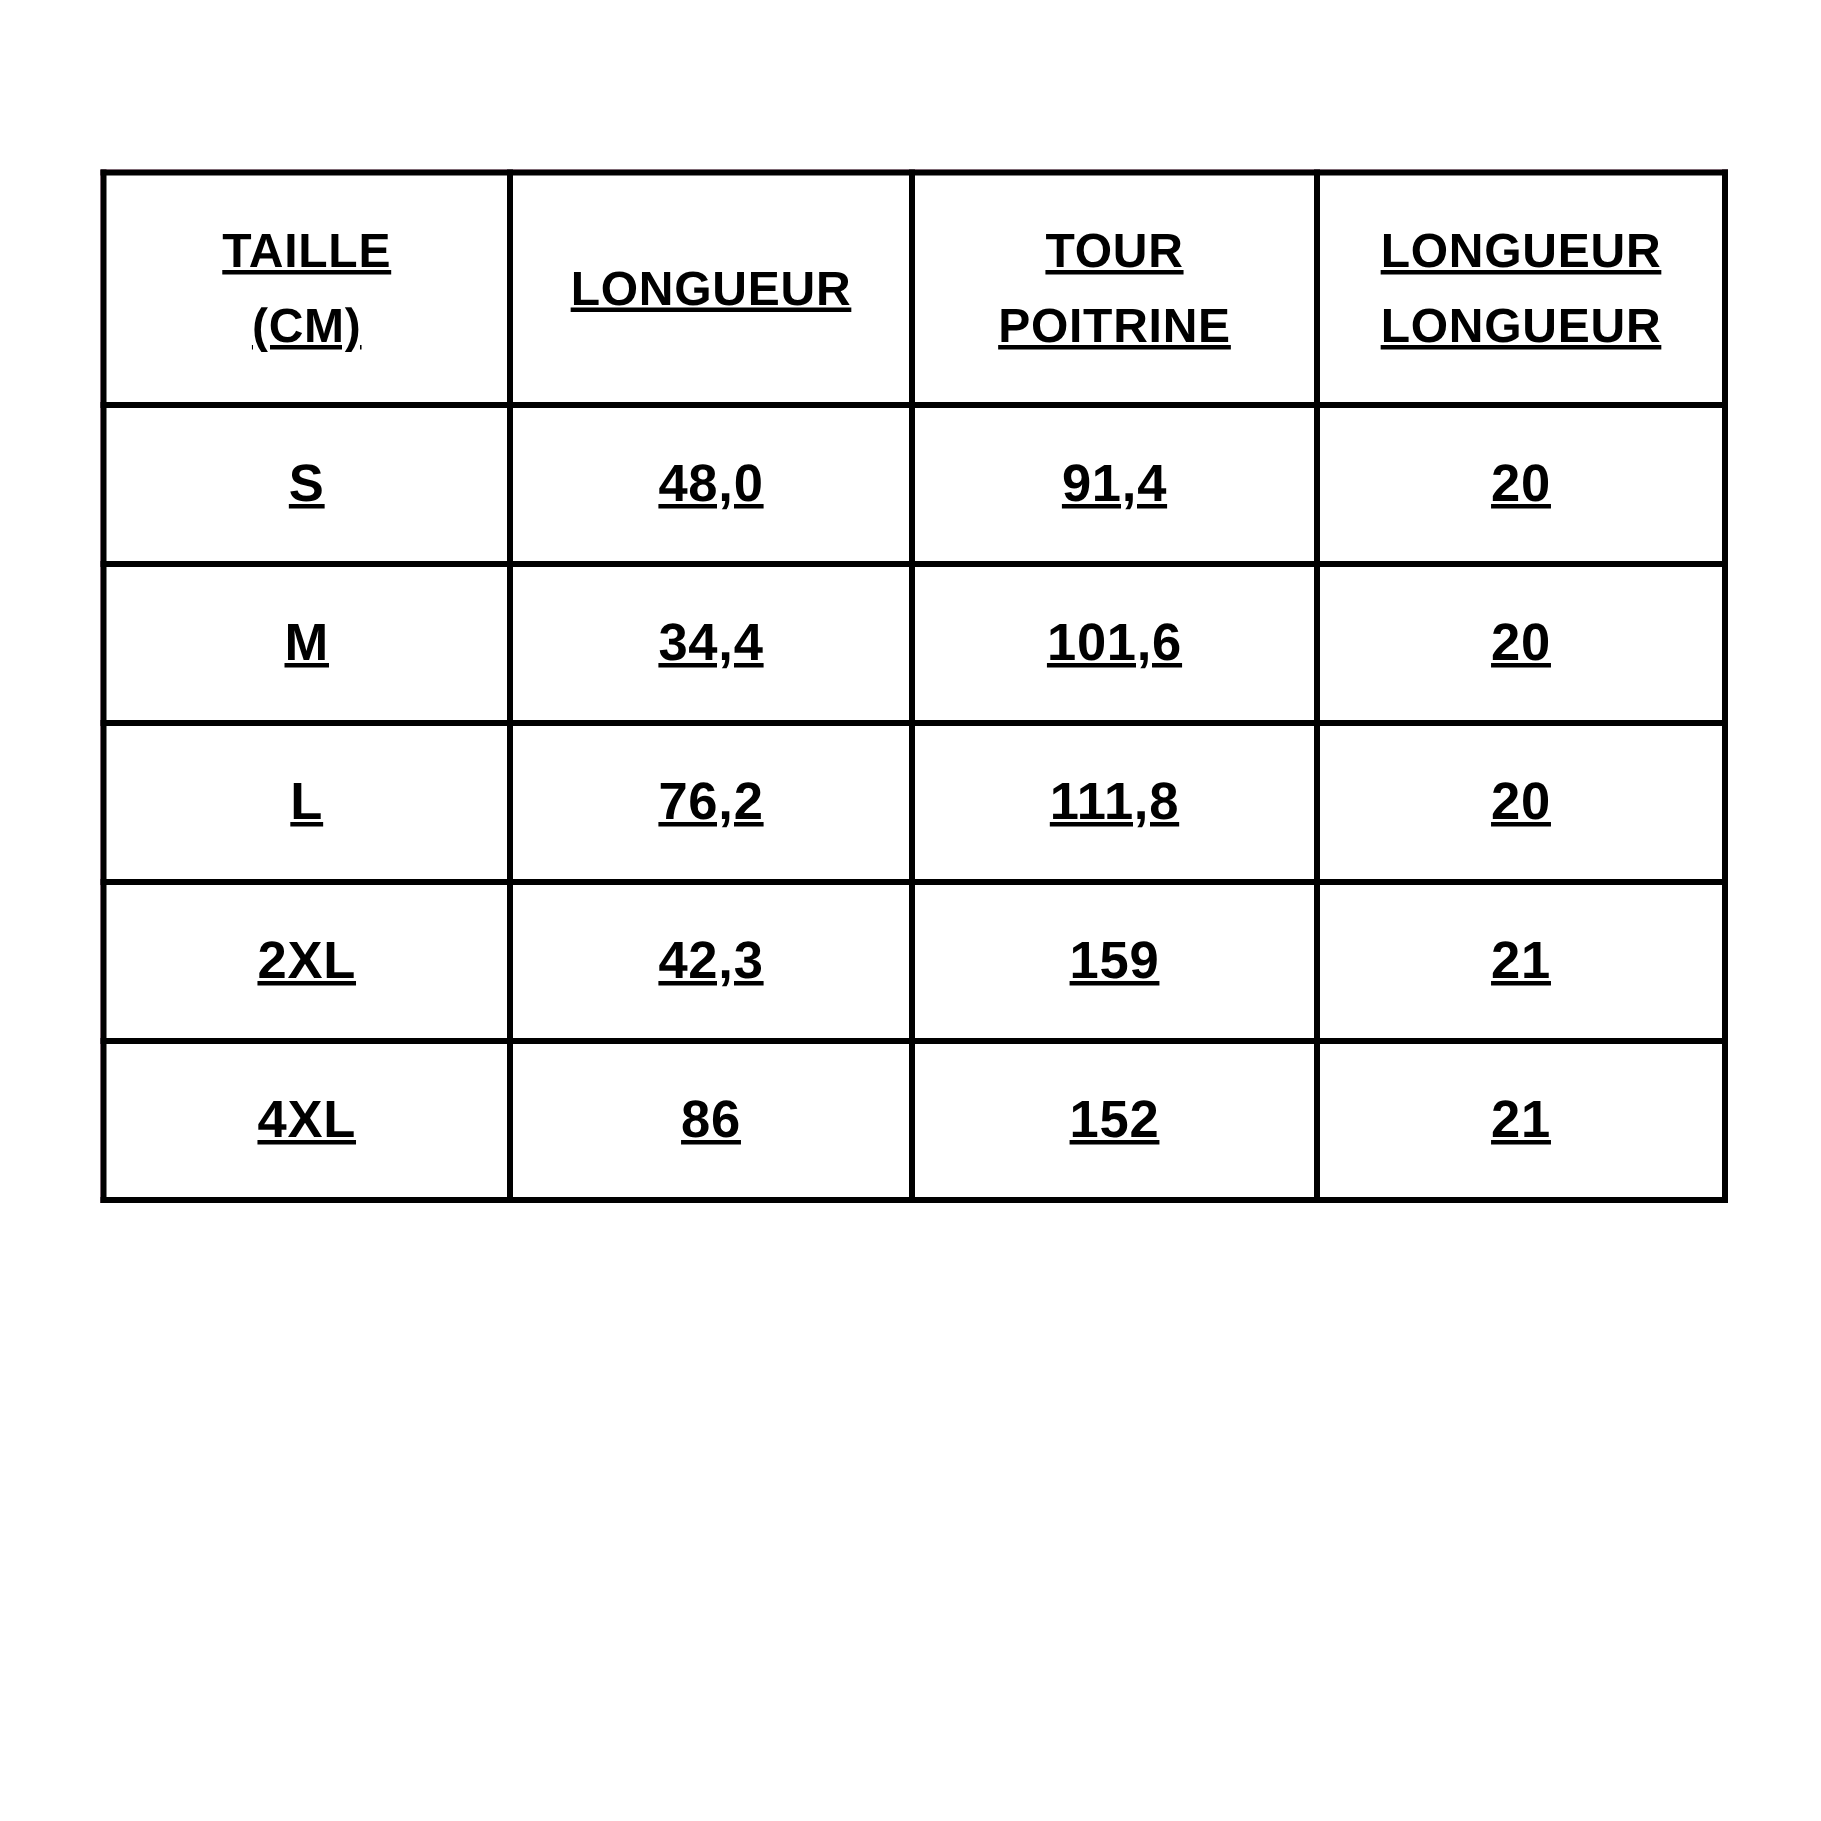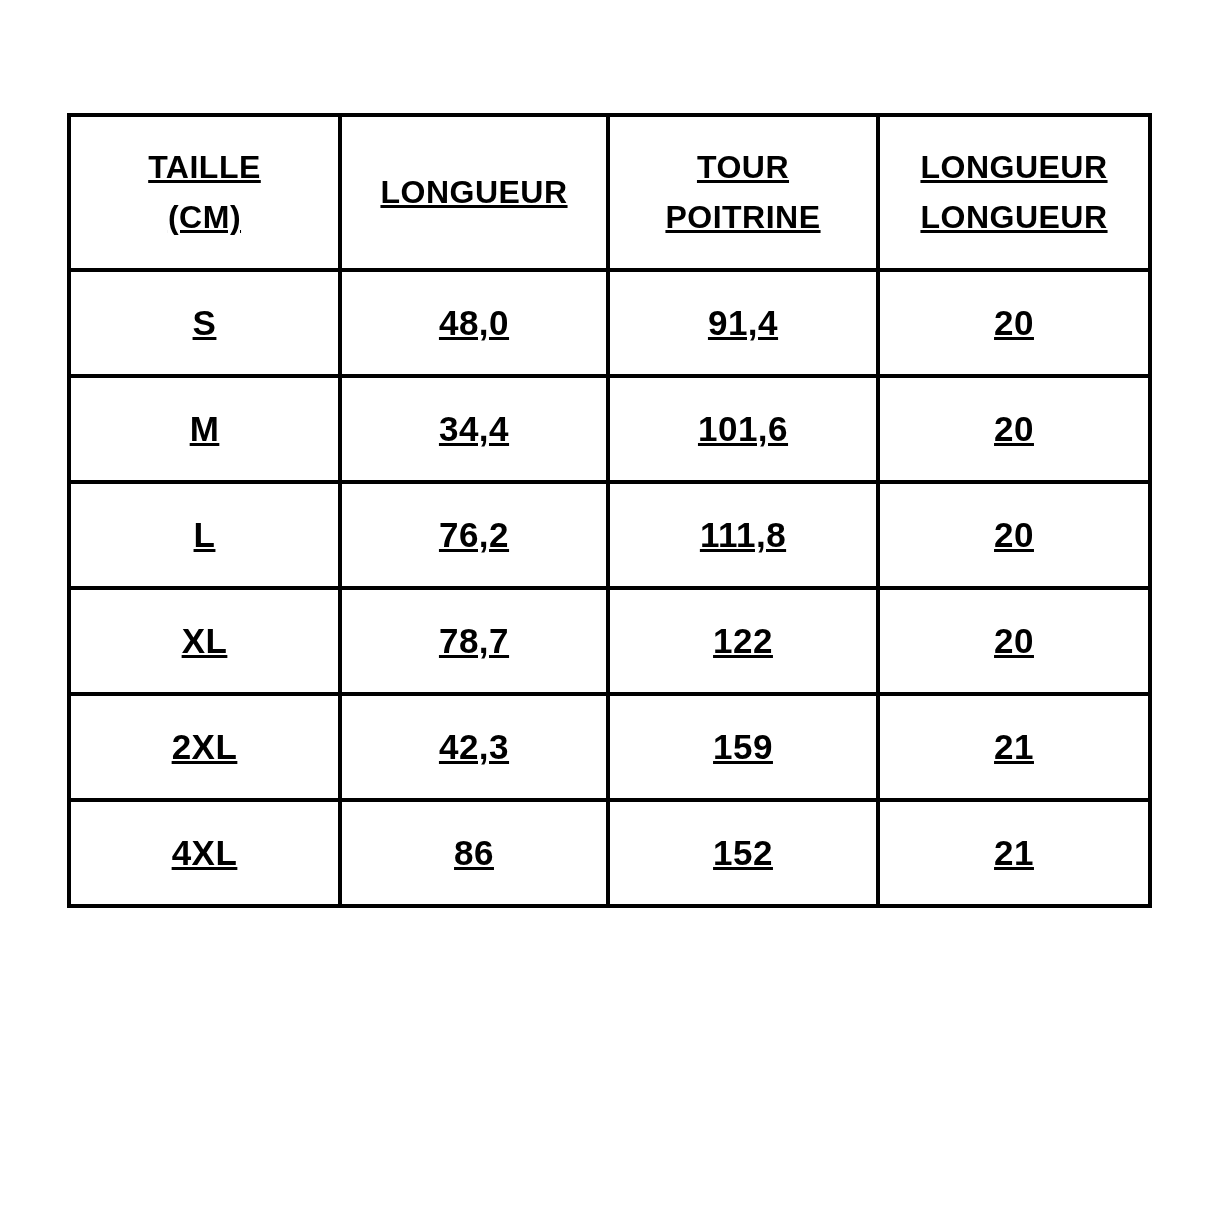--- a/index.html
+++ b/index.html
@@ -96,26 +96,20 @@
         <td class="data-cell">101,6</td>
         <td class="data-cell">20</td>
       </tr>
       <tr class="data-row">
         <td class="data-cell">L</td>
         <td class="data-cell">76,2</td>
         <td class="data-cell">111,8</td>
         <td class="data-cell">20</td>
       </tr>
       <tr class="data-row">
-        <td class="data-cell">XL</td>
-        <td class="data-cell">78,7</td>
-        <td class="data-cell">122</td>
-        <td class="data-cell">20</td>
-      </tr>
-      <tr class="data-row">
         <td class="data-cell">2XL</td>
         <td class="data-cell">42,3</td>
         <td class="data-cell">159</td>
         <td class="data-cell">21</td>
       </tr>
       <tr class="data-row">
         <td class="data-cell">4XL</td>
         <td class="data-cell">86</td>
         <td class="data-cell">152</td>
         <td class="data-cell">21</td>

